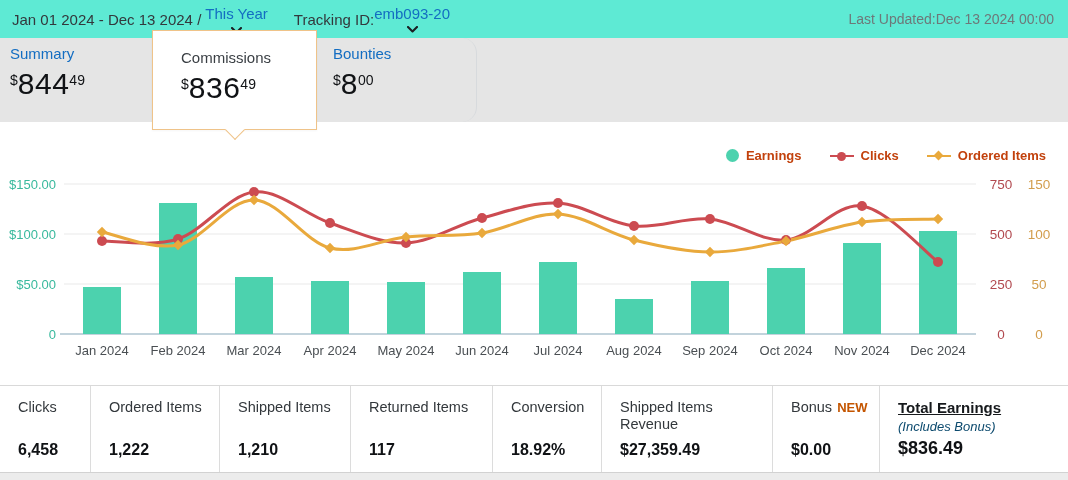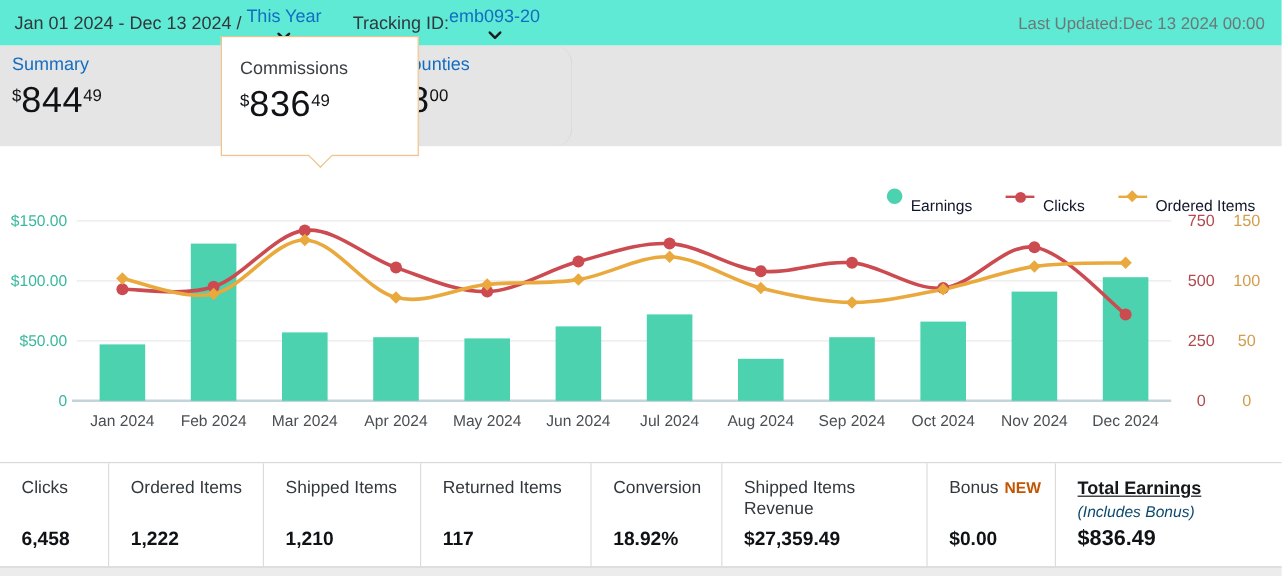--- a/index.html
+++ b/index.html
@@ -34,38 +34,37 @@
   .tab { position:absolute; top:0; height:84px; padding-top:7px; cursor:pointer; }
   .tab-label { font-size:15px; color:#136dc2; }
   .tab-money { margin-top:5px; color:#101215; white-space:nowrap; }
   .money-cur, .money-cents { font-size:14px; position:relative; top:-9px; }
   .money-int { font-size:30px; letter-spacing:0.5px; }
   .tab-summary  { left:0;     width:152px; padding-left:10px; }
   .tab-bounties { left:317px; width:160px; padding-left:16px; border-right:1px solid #d7dadd;border-radius:15px; }
   .tab-card {
     position:absolute; left:152px; top:-8px; width:165px; height:100px;
     background:#fff; border:1px solid #efc389; z-index:5;
-    padding:18px 0 0 15px; cursor:pointer;
+    padding:18px 0 0 28px; cursor:pointer;
     box-shadow:0 1px 2px rgba(0,0,0,0.04);
-    margin-left:32px;
   }
   .tab-card .tab-label { color:#3a3f44; }
   .card-arrow {
     position:absolute; left:50%; bottom:-8px; width:14px; height:14px;
     margin-left:-7px; transform:rotate(45deg);
     background:#fff; border-right:1px solid #efc389; border-bottom:1px solid #efc389;
   }
 
   
   .chart-section { position:absolute; top:122px; left:0; width:100%; height:263px; background:#fff; }
   .legend {
     position:absolute; top:26px; right:22px; display:flex; gap:28px; z-index:2;
   }
   .legend-item { display:flex; align-items:center; gap:7px; cursor:pointer; }
-  .legend-label { font-size:13px; font-weight:normal; color:#0f172a;margin-top:16px; }
+  .legend-label { font-size:13px; font-weight:bold; color:#c2410c; }
   .lg-circle { width:13px; height:13px; border-radius:50%; }
   .lg-line { position:relative; width:24px; height:13px; }
   .lg-line .line { position:absolute; top:6px; left:0; width:24px; height:2px; }
   .lg-line .dot  { position:absolute; top:2.5px; left:7.5px; width:9px; height:9px; border-radius:50%; }
   .lg-line .diamond { position:absolute; top:3px; left:8.5px; width:7px; height:7px; transform:rotate(45deg); }
   #chart { position:absolute; inset:0; }
 
   
   .stats {
     position:absolute; top:385px; left:0; width:100%; height:87px;

